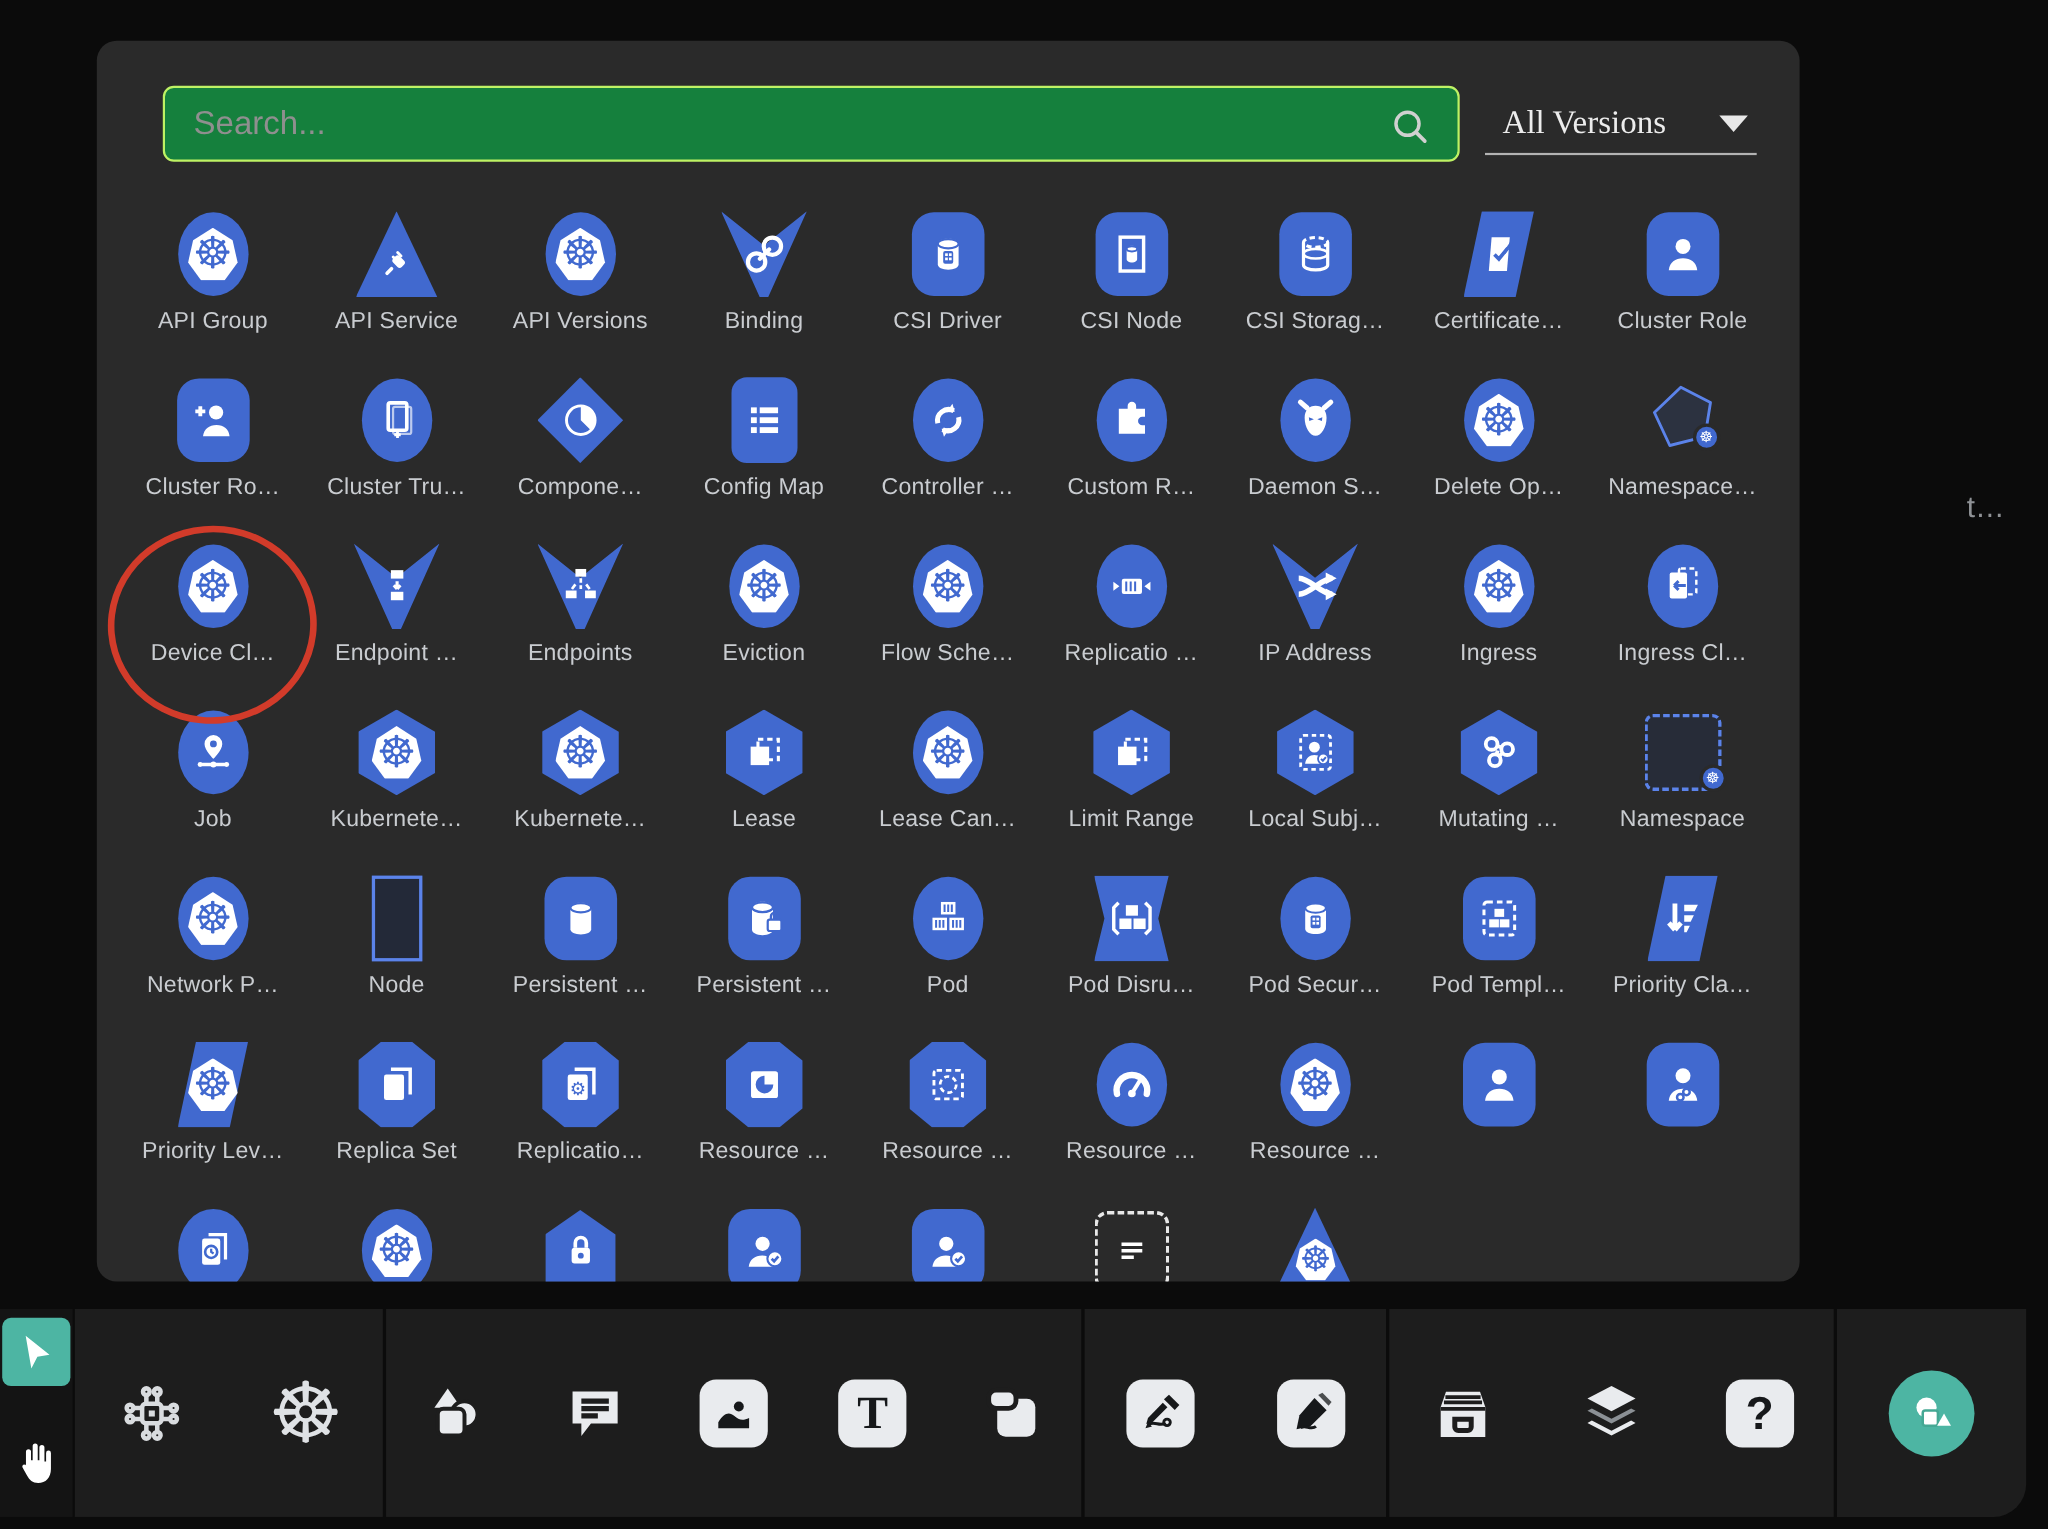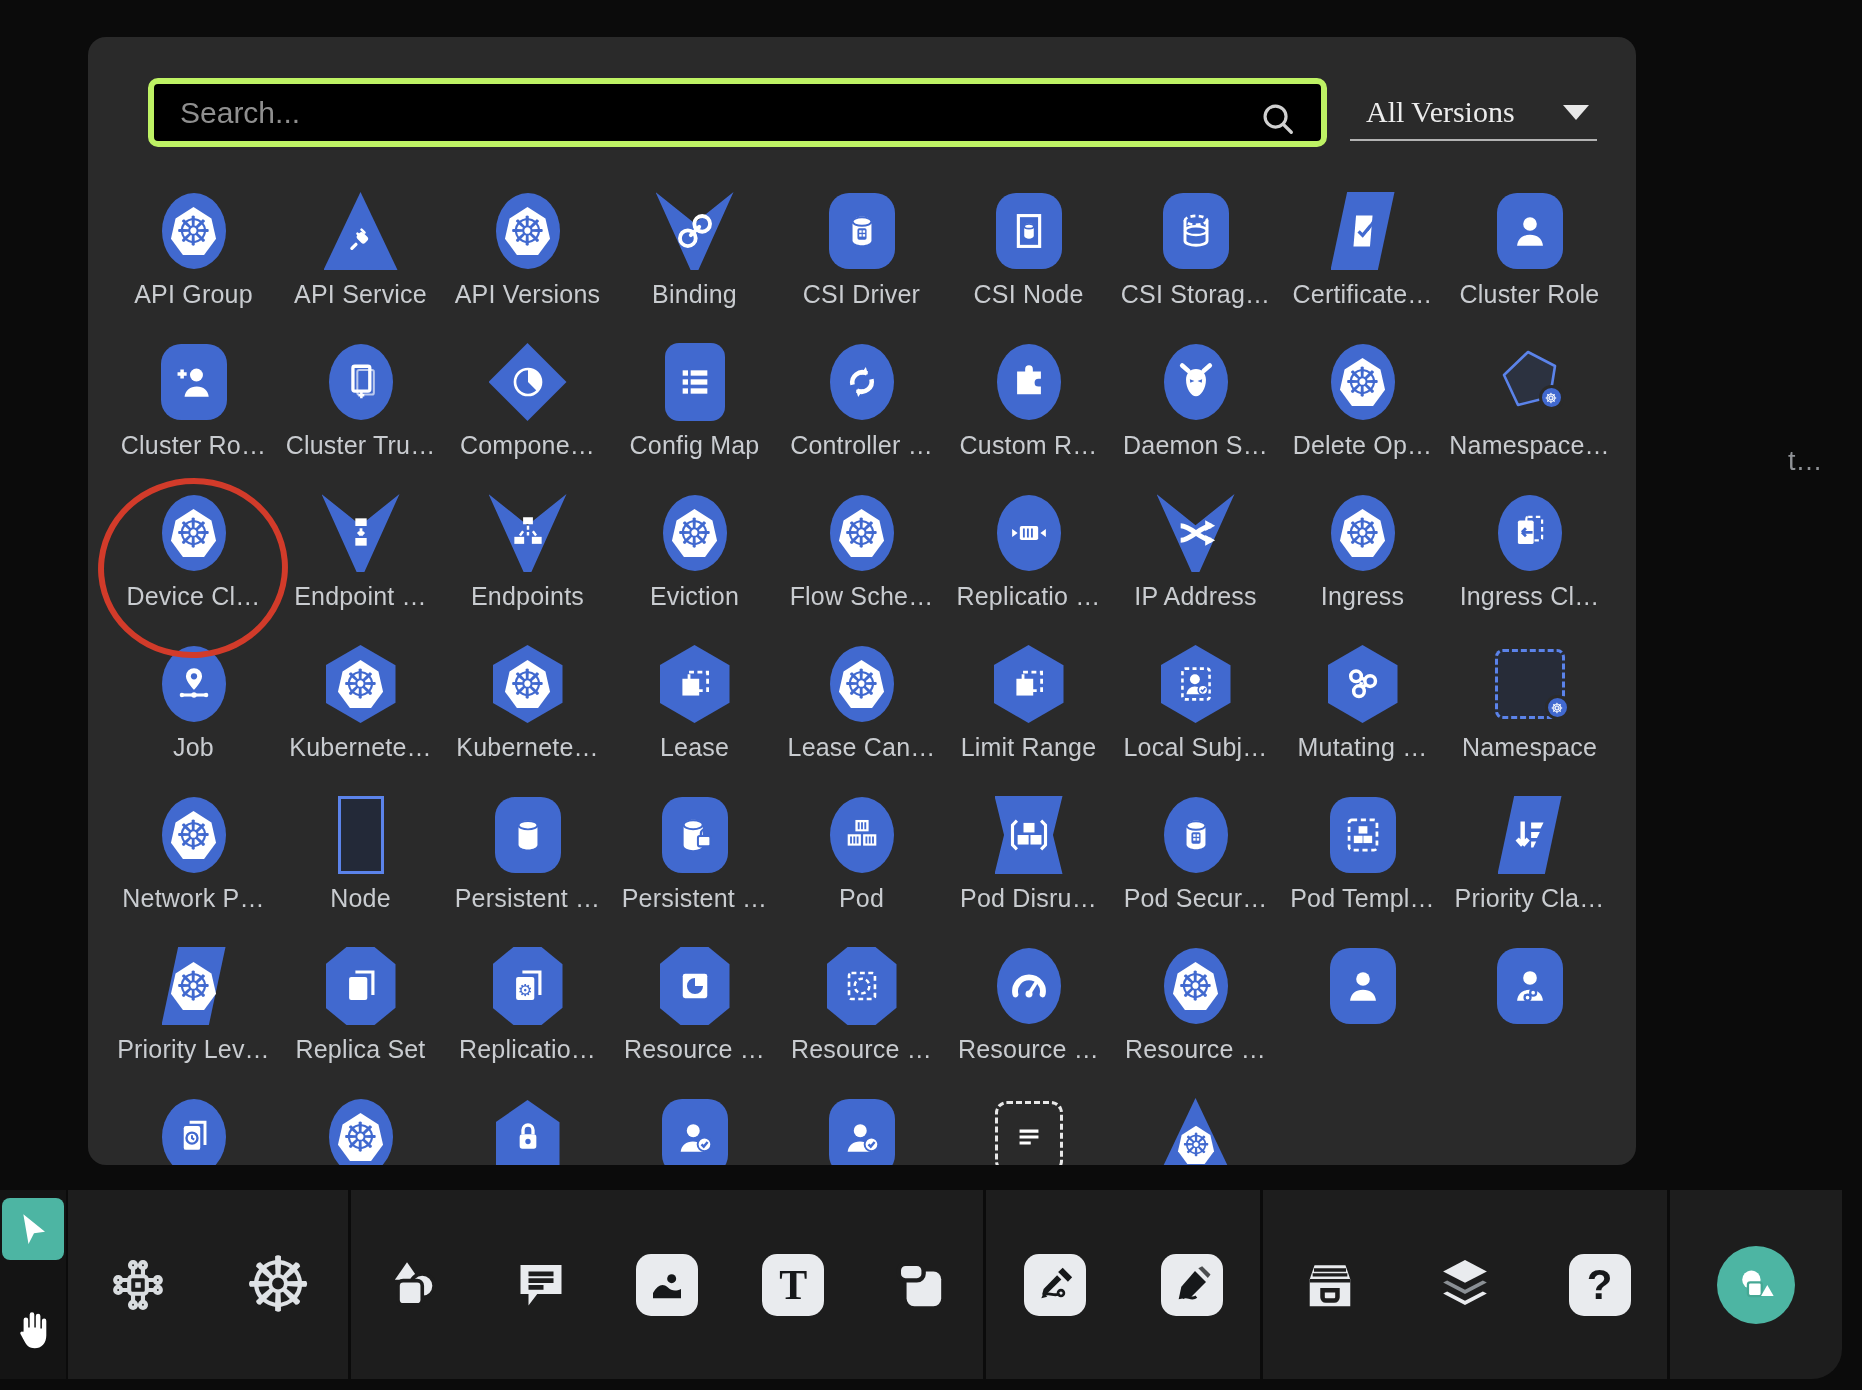--- a/index.html
+++ b/index.html
@@ -4,32 +4,32 @@
 <style>
   :root{ --blue:#4169cf; --teal:#4db5a3; --panel:#2a2a2a; --lightico:#e9ebee; --dark:#16181a; }
   *{margin:0;padding:0;box-sizing:border-box;}
   body{background:#000;font-family:"Liberation Sans",sans-serif;}
   .page{position:relative;width:1862px;height:1390px;background:#0b0b0b;overflow:hidden;}
 
   .canvas-text{position:absolute;left:1788px;top:446px;color:#8f9296;font-size:27px;}
 
   
   .panel{position:absolute;left:88px;top:37px;width:1548px;height:1128px;background:var(--panel);border-radius:18px;overflow:hidden;}
-  .searchbox{position:absolute;left:60px;top:41px;width:1179px;height:69px;background:#000000;border:6px solid #bef264;border-radius:10px;display:flex;align-items:center;}
+  .searchbox{position:absolute;left:60px;top:41px;width:1179px;height:69px;background:#15803d;border:2px solid #bef264;border-radius:10px;display:flex;align-items:center;}
   .searchinput{flex:1;height:100%;background:transparent;border:none;outline:none;color:#dddddd;font-size:30px;padding:0 70px 0 26px;font-family:"Liberation Sans",sans-serif;}
   .searchinput::placeholder{color:#8f8f8f;}
   .searchicon{position:absolute;right:22px;top:14px;}
   .versions{position:absolute;left:1262px;top:48px;width:247px;height:56px;display:flex;align-items:center;justify-content:space-between;border-bottom:2px solid #b3b3b3;cursor:pointer;padding:0 8px 0 16px;}
   .vlabel{color:#ececec;font-size:30px;font-family:Liberation Serif, serif;}
   .caret{width:0;height:0;border-left:13px solid transparent;border-right:13px solid transparent;border-top:15px solid #e8e8e8;}
 
   .grid{position:absolute;left:22px;top:154px;width:1503px;display:grid;grid-template-columns:repeat(9,167px);grid-auto-rows:151px;}
   .cell{display:flex;flex-direction:column;align-items:center;cursor:pointer;}
   .iconbox{width:84px;height:80px;display:flex;align-items:center;justify-content:center;position:relative;}
-  .label{margin-top:9px;font-size:25px;color:#c9ccd0;white-space:nowrap;letter-spacing:.2px;}
+  .label{margin-top:9px;font-size:21px;color:#c9ccd0;white-space:nowrap;letter-spacing:.2px;}
 
   .shape{position:relative;display:flex;align-items:center;justify-content:center;}
   .shape>svg,.shape>.hept{position:relative;z-index:1;}
   .s-circle{width:64px;height:76px;border-radius:50%;background:var(--blue);}
   .s-rsquare{width:66px;height:76px;border-radius:20px;background:var(--blue);}
   .s-tallsquare{width:60px;height:78px;border-radius:14px;background:var(--blue);}
   .s-triangle{width:74px;height:78px;}
   .s-triangle::before{content:'';position:absolute;inset:0;background:var(--blue);clip-path:polygon(50% 0,100% 100%,0 100%);}
   .s-triangle>svg,.s-triangle>.hept{margin-top:16px;transform:scale(.8);}
   .s-varrow{width:78px;height:78px;}

